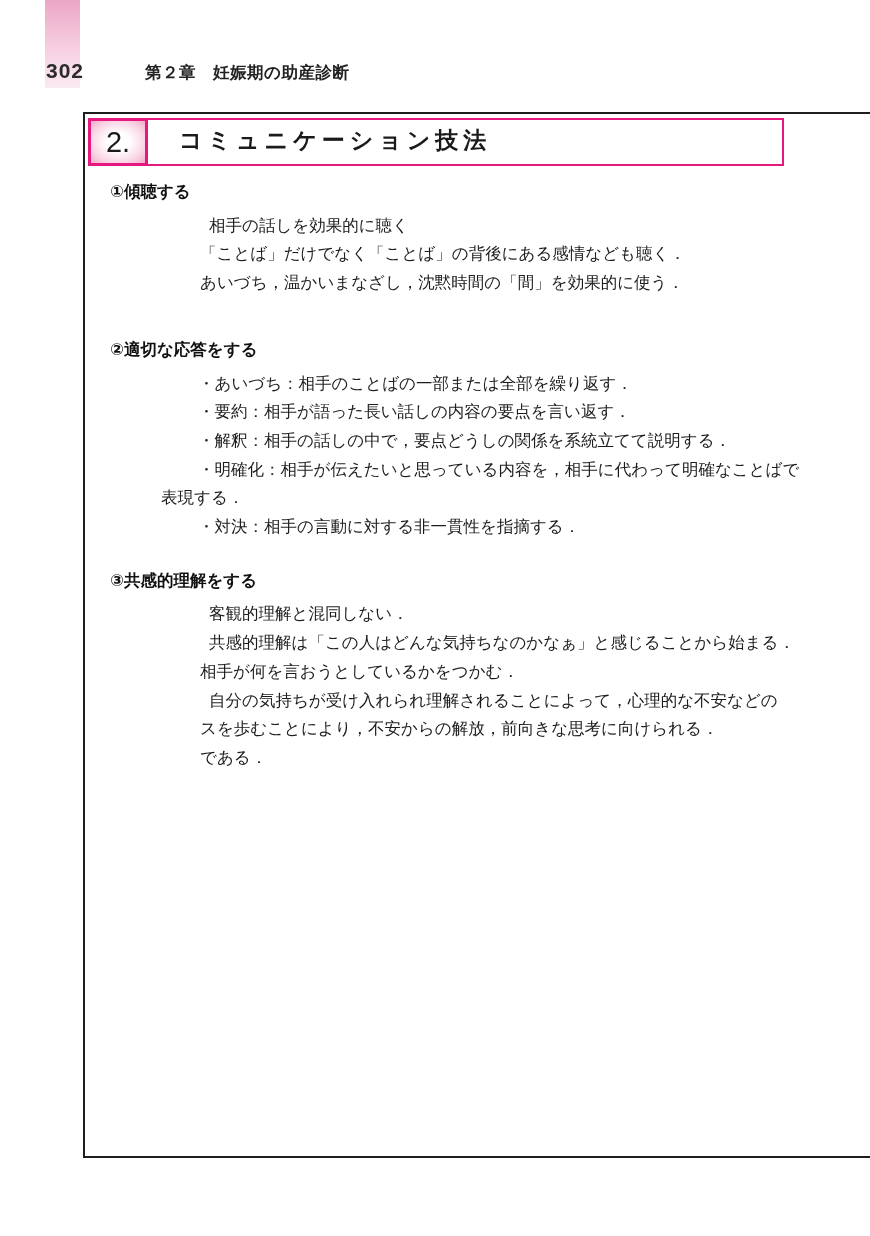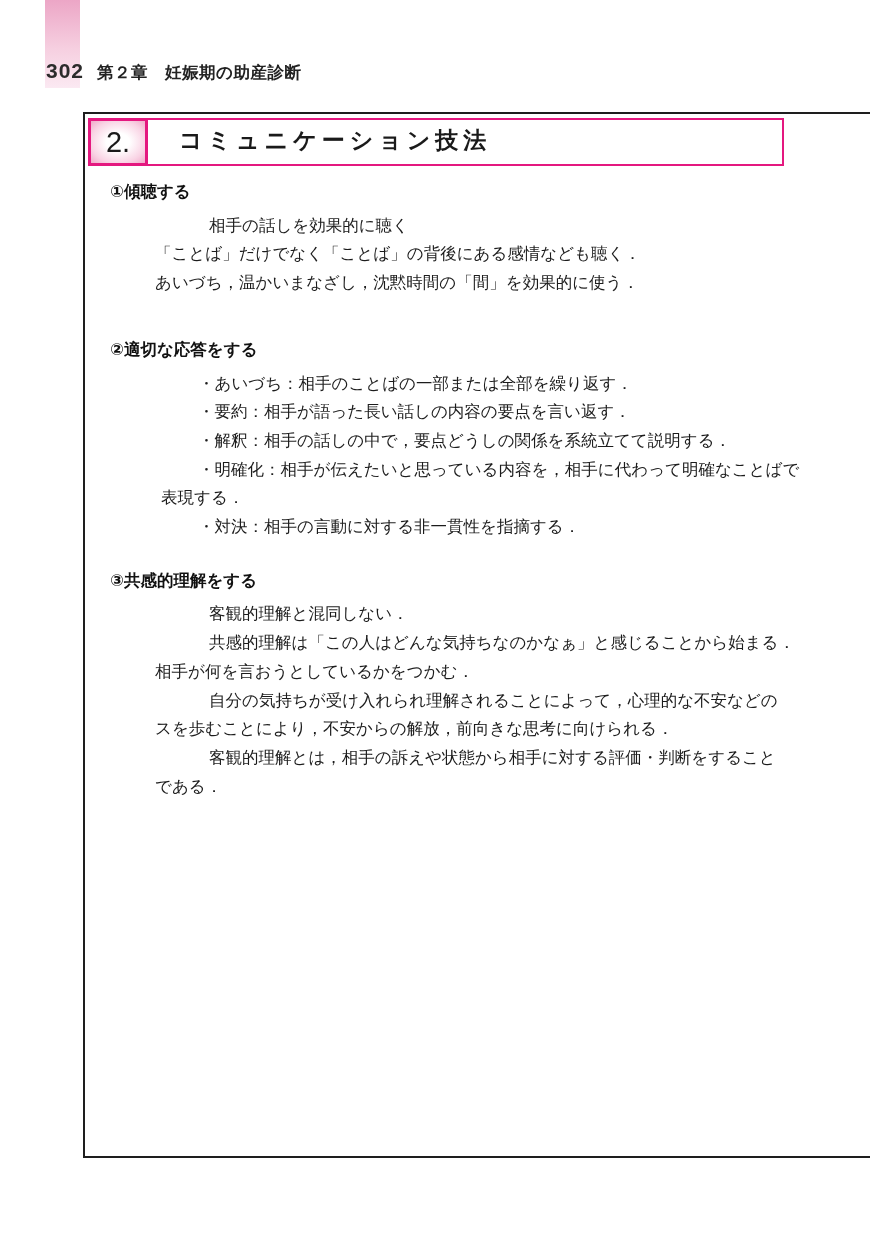--- a/index.html
+++ b/index.html
@@ -31,20 +31,21 @@
 
   
   .running-head {
     position: absolute;
     left: 46px; top: 59px;
     display: flex;
     align-items: baseline;
     font-family: "Liberation Sans", "DejaVu Sans", sans-serif;
     font-weight: bold;
     white-space: nowrap;
+    gap: 48px;
   }
   .page-num {
     font-size: 21px;
     letter-spacing: 1px;
     color: #2b2b2b;
   }
   .chapter-title {
     margin-left: 13px;
     font-size: 16.5px;
     color: #222222;
@@ -121,21 +122,21 @@
     white-space: nowrap;
   }
   .ln {
     margin: 0;
     font-size: 16.5px;
     line-height: 28.7px;
     white-space: nowrap;
     color: #1c1c1c;
   }
   .ind-a { padding-left: 124px; }  
-  .ind-b { padding-left: 70px; }   
+  .ind-b { padding-left: 115px; }   
   .ind-c { padding-left: 113px; }  
   .ind-d { padding-left: 76px; }  
 </style>
 </head>
 <body>
 
 <div class="page">
 
   <div class="pink-bar"></div>
 
@@ -172,19 +173,18 @@
         <p class="ln ind-c">・対決：相手の言動に対する非一貫性を指摘する．</p>
       </div>
 
       <div class="section section-s3">
         <h3 class="sec-heading">③共感的理解をする</h3>
         <p class="ln ind-a">客観的理解と混同しない．</p>
         <p class="ln ind-a">共感的理解は「この人はどんな気持ちなのかなぁ」と感じることから始まる．</p>
         <p class="ln ind-b">相手が何を言おうとしているかをつかむ．</p>
         <p class="ln ind-a">自分の気持ちが受け入れられ理解されることによって，心理的な不安などの</p>
         <p class="ln ind-b">スを歩むことにより，不安からの解放，前向きな思考に向けられる．</p>
-        <p class="ln ind-a">客観的理解とは，相手の訴えや状態から相手に対する評価・判断をすること</p>
         <p class="ln ind-b">である．</p>
       </div>
 
     </div>
   </div>
 </div>
 
 </body></html>

